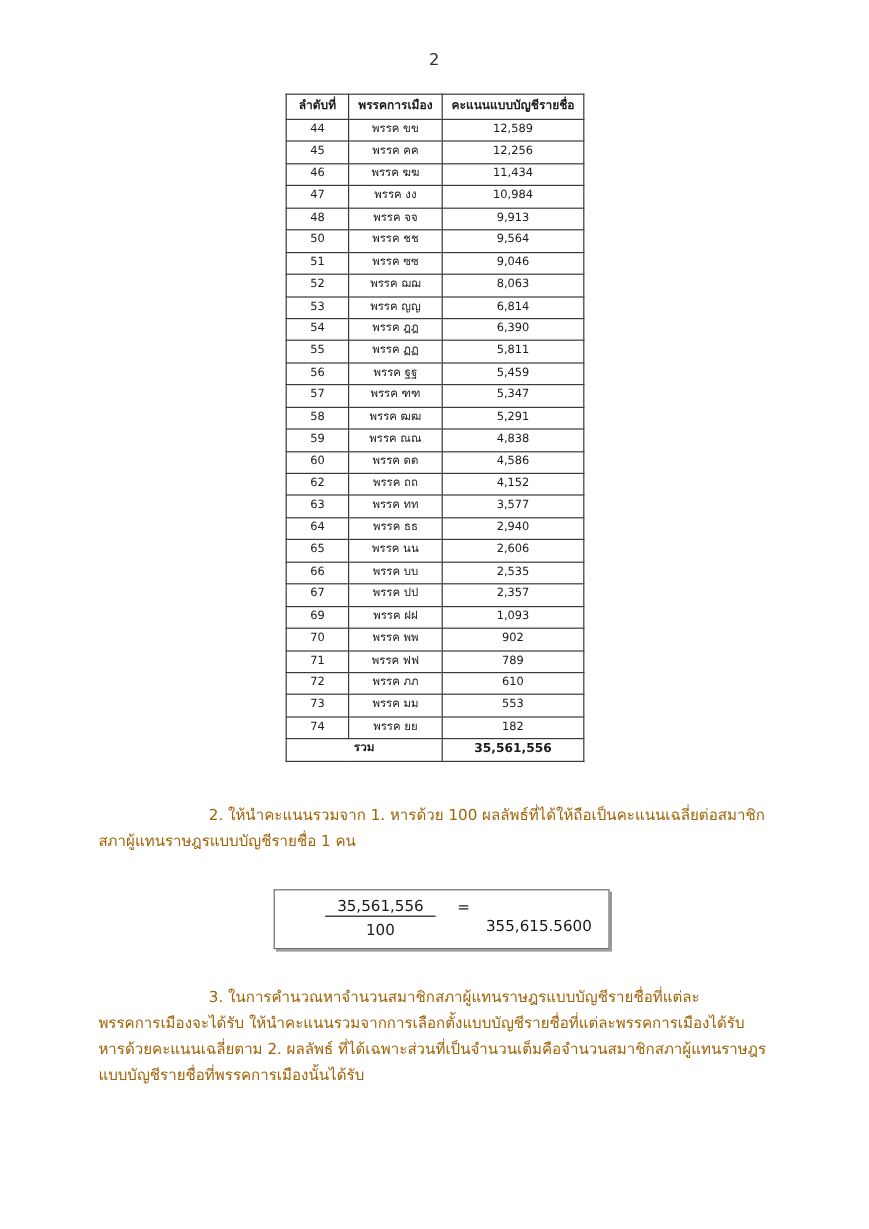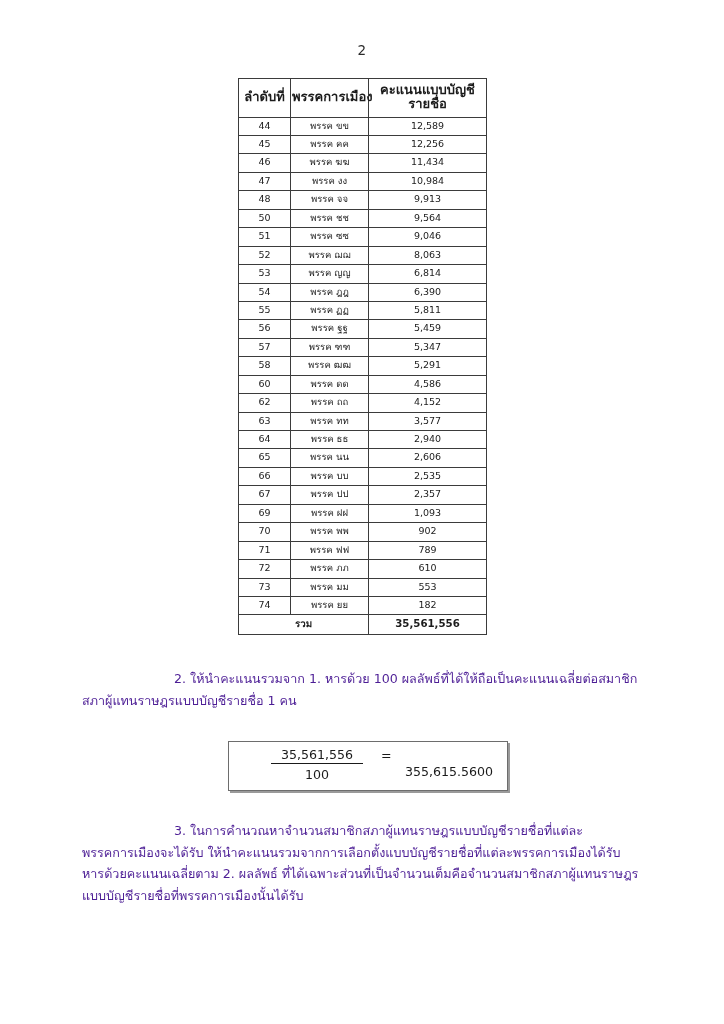--- a/index.html
+++ b/index.html
@@ -52,21 +52,21 @@
     text-align: center;
     vertical-align: middle;
     font-size: 9.5px;
     line-height: 1.1;
     padding: 3px 1px 4px 1px;
     color: #1b1b1b;
     background: #ffffff;
   }
   table.vote-table th {
     font-weight: bold;
-    font-size: 13px;
+    font-size: 10px;
     padding: 4px 1px 5px 1px;
   }
   col.c-rank  { width: 52px; }
   col.c-party { width: 78px; }
   col.c-votes { width: 118px; }
 
   td.rank  { font-size: 9.8px; }
   td.party { font-size: 9.6px; }
   td.votes { font-size: 10px; }
 
@@ -80,21 +80,21 @@
     font-size: 10.2px;
   }
 
   
   .para {
     position: absolute;
     left: 82px;
     width: 562px;
     font-size: 12.6px;
     line-height: 1.72;
-    color: #4c1d95;
+    color: #a16207;
     text-align: left;
   }
   .para .indent {
     display: inline-block;
     width: 92px;
   }
   .para-2 { top: 668px; }
   .para-3 { top: 820px; }
 
   
@@ -236,20 +236,25 @@
             <td class="rank">57</td>
             <td class="party">พรรค ฑฑ</td>
             <td class="votes">5,347</td>
           </tr>
           <tr>
             <td class="rank">58</td>
             <td class="party">พรรค ฒฒ</td>
             <td class="votes">5,291</td>
           </tr>
           <tr>
+            <td class="rank">59</td>
+            <td class="party">พรรค ณณ</td>
+            <td class="votes">4,838</td>
+          </tr>
+          <tr>
             <td class="rank">60</td>
             <td class="party">พรรค ดด</td>
             <td class="votes">4,586</td>
           </tr>
           <tr>
             <td class="rank">62</td>
             <td class="party">พรรค ถถ</td>
             <td class="votes">4,152</td>
           </tr>
           <tr>

